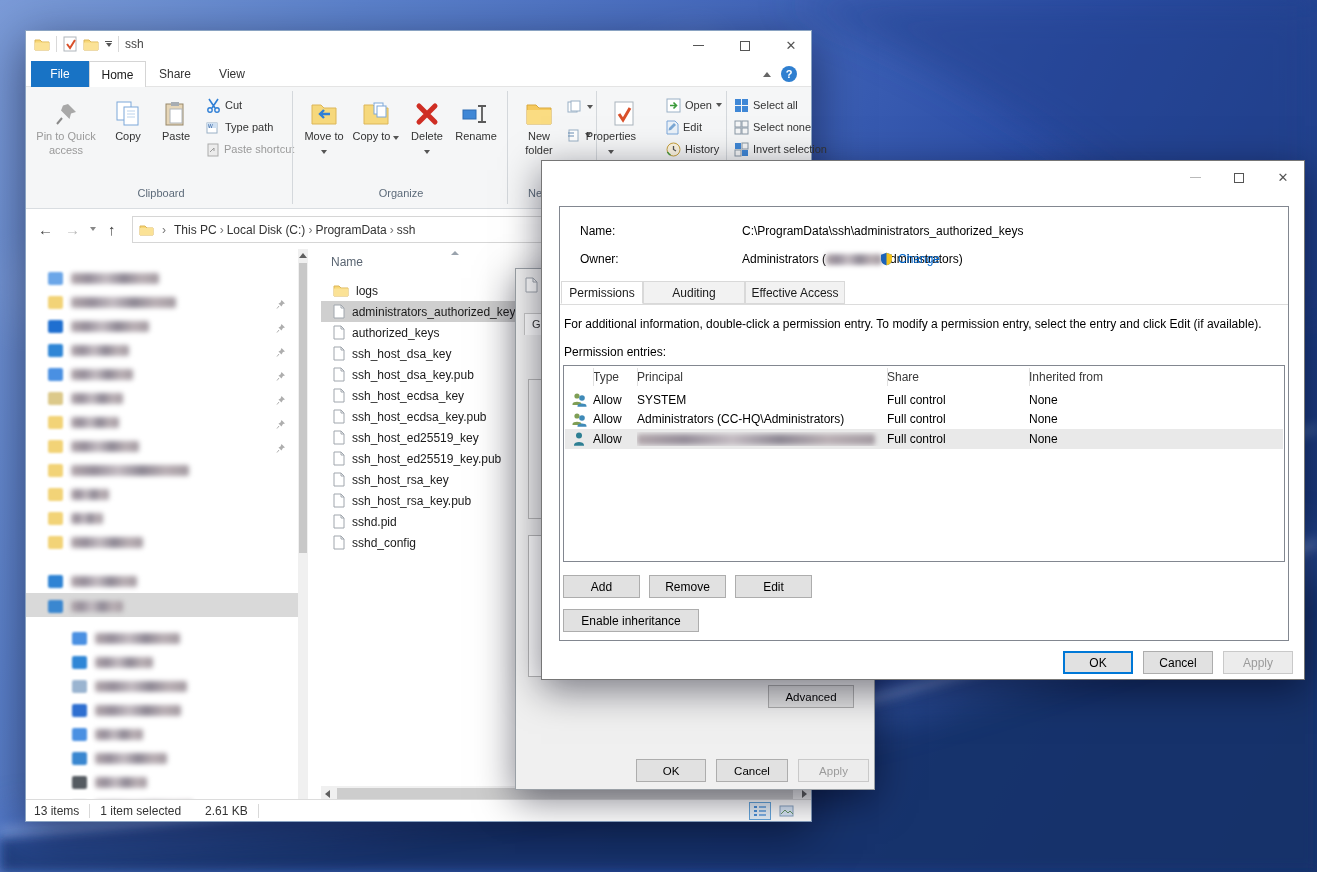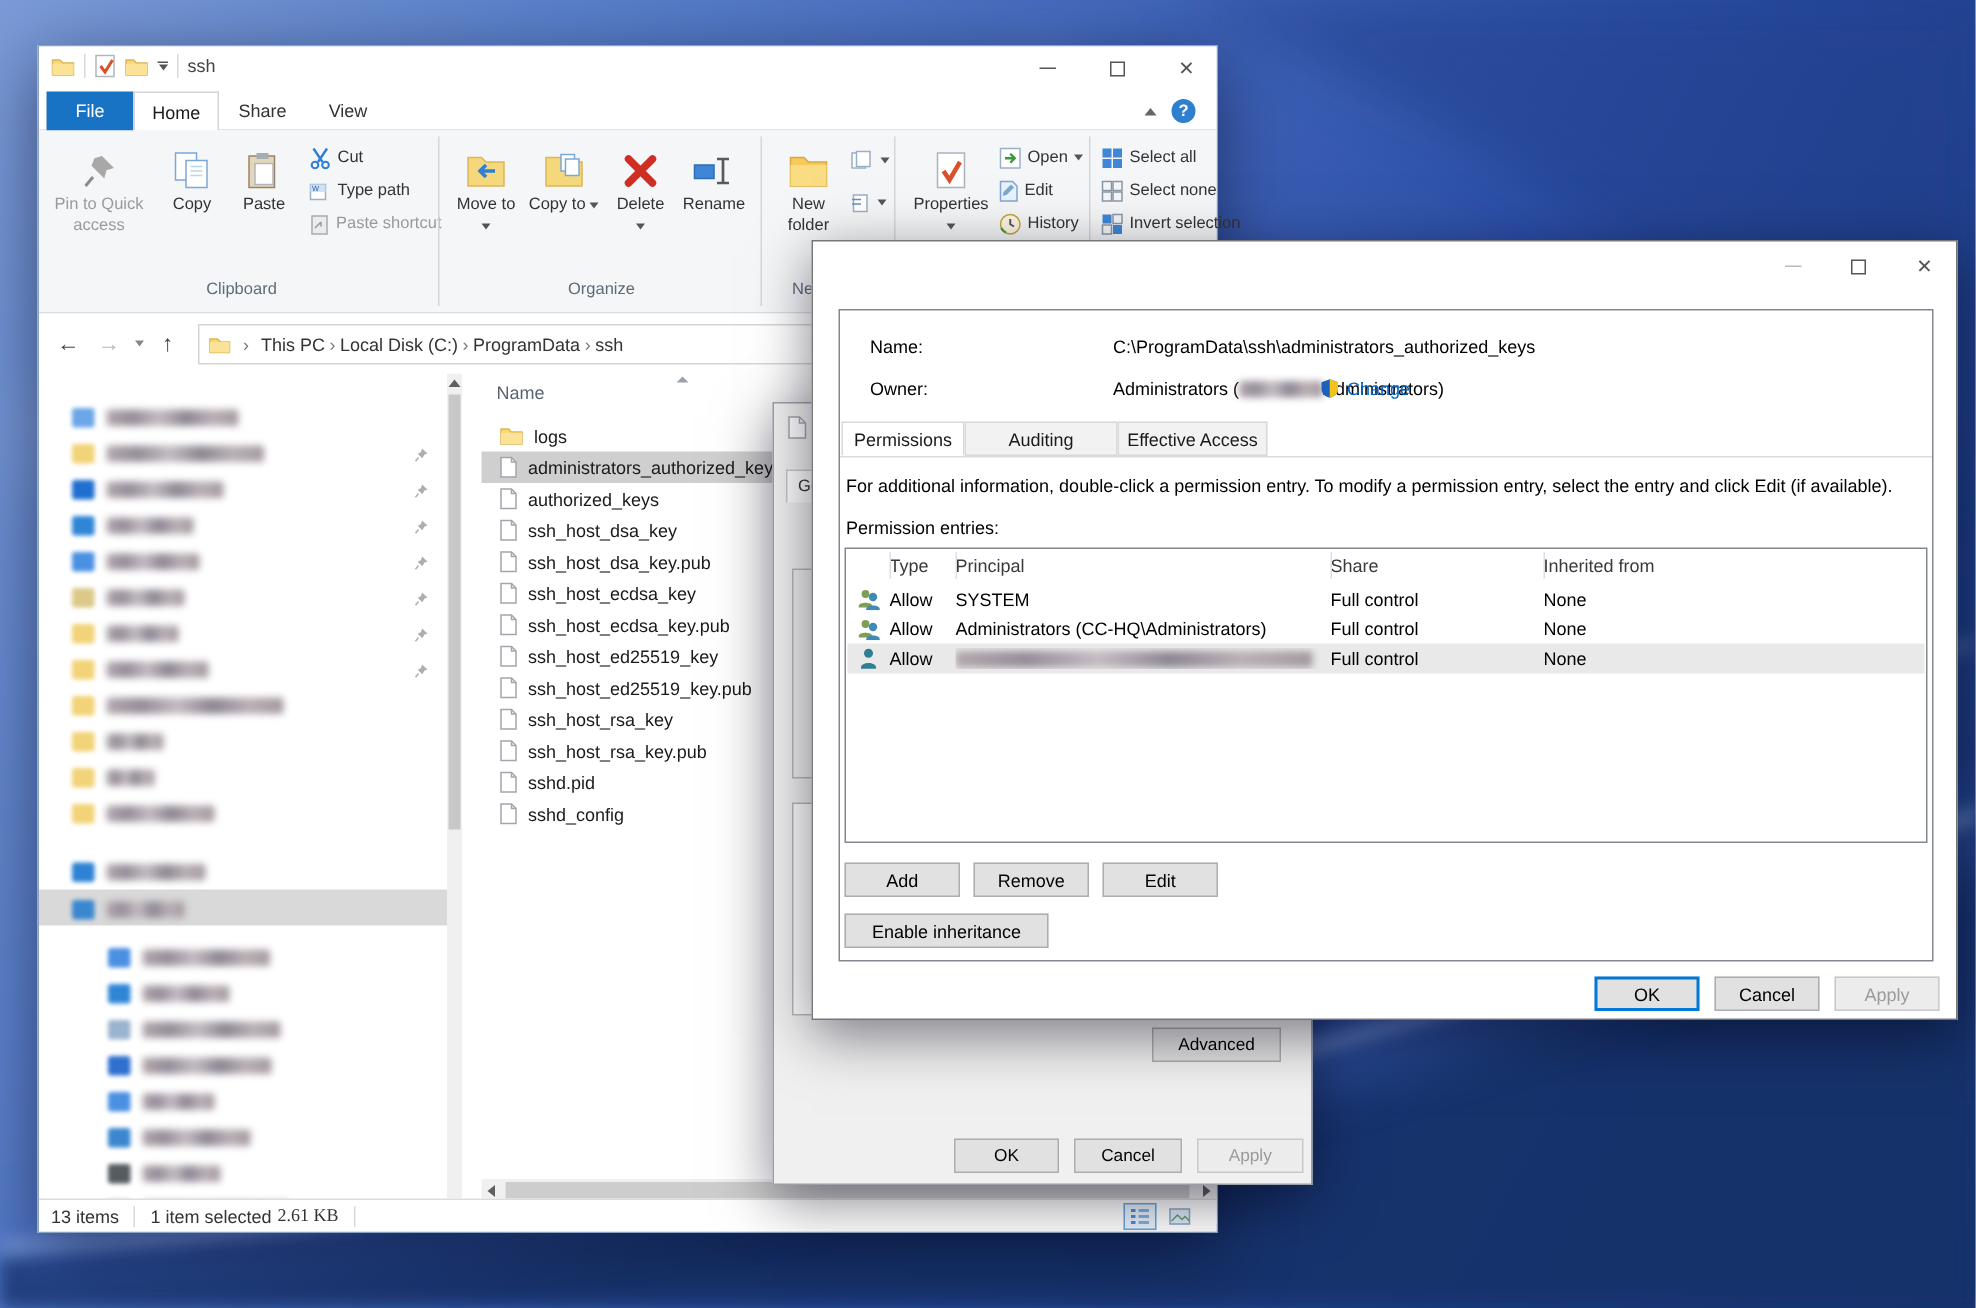--- a/index.html
+++ b/index.html
@@ -283,21 +283,21 @@
     <div class="rsmall" style="left:541px;top:38px;">
       <svg width="14" height="14">
           <rect x="2" y="2" width="9" height="11" fill="#fff" stroke="#9ab0c6"></rect>
           <path d="M1 5h6M1 8h6" stroke="#6a8fb5"></path>
         </svg>
         <span class="caret-d"></span>
     </div>
     <div class="glabel" style="left:468px;">New</div>
     <div class="rsep" style="left:570px;"></div>
 
-    <div class="rbig" style="left:580px;width:56px;">
+    <div class="rbig" style="left:554px;width:56px;align-items:flex-end;">
       <span class="ric">
           <svg width="24" height="26">
             <rect x="3" y="1" width="18" height="23" fill="#fff" stroke="#aab4bd"></rect>
             <path d="M7 13l4 6 7-12" stroke="#d9502a" stroke-width="3" fill="none"></path>
           </svg>
         </span>
       <span class="rlbl"><span>Properties</span><br><span class="caret-d"></span></span>
     </div>
     <div class="rsmall" style="left:640px;top:8px;">
       <svg width="15" height="15">
@@ -628,21 +628,21 @@
       <span class="tri-l"></span>
       <div class="hthumb"></div>
       <span class="tri-r"></span>
     </div>
   </div>
 
   <div class="statusbar">
     <span style="margin-left:8px;text-align:right;">13 items</span>
     <span class="sb-sep"></span>
     <span>1 item selected</span>
-    <span style="margin-left:4px;font-family:Liberation Serif, serif;">2.61 KB</span>
+    <span style="margin-left:24px;">2.61 KB</span>
     <span class="sb-sep"></span>
     <div class="viewbtn active" style="right:40px;">
       <svg width="14" height="12">
           <path d="M1 2h3M1 6h3M1 10h3" stroke="#4a90d9" stroke-width="2"></path>
           <path d="M6 2h7M6 6h7M6 10h7" stroke="#7fb2e5" stroke-width="2"></path>
         </svg>
     </div>
     <div class="viewbtn" style="right:14px;">
       <svg width="15" height="12">
           <rect x="1" y="1" width="13" height="10" fill="#dceafa" stroke="#8aa6c4"></rect>

